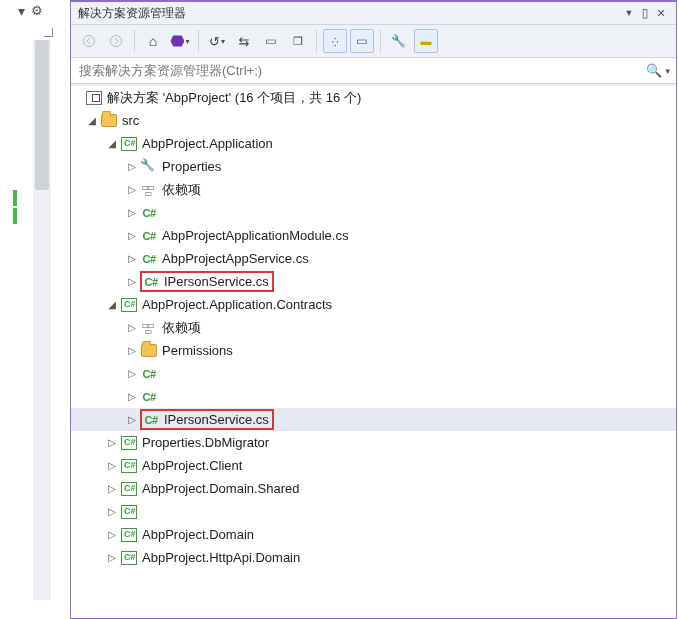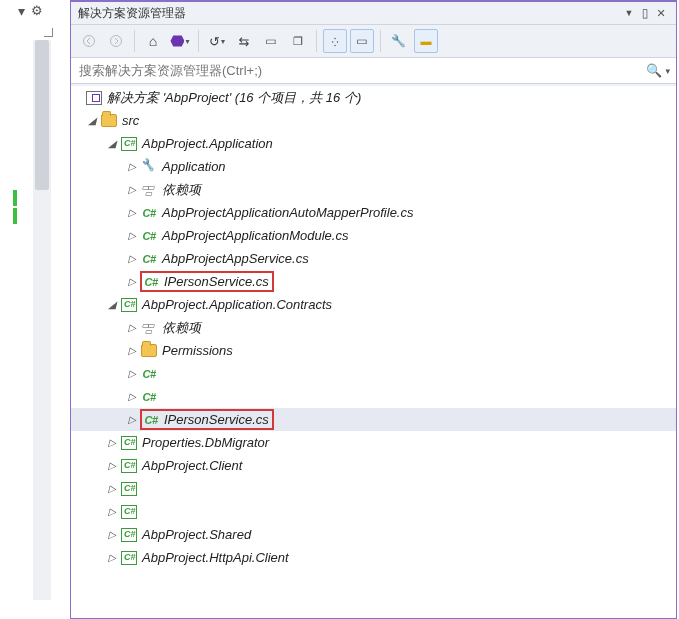--- a/index.html
+++ b/index.html
@@ -31,21 +31,21 @@
   .tsep { width: 1px; height: 22px; background: #cfd5df; margin: 0 3px; }
   .dd { font-size: 8px; margin-left: 1px; color: #555; }
 
   .search-row { height: 26px; background: #fff; border-bottom: 1px solid #cfd5df; display: flex; align-items: center; padding: 0 6px; }
   .search-row input { flex: 1; border: none; outline: none; font-size: 13px; color: #333; background: transparent; }
   .search-row input::placeholder { color: #777; }
   .search-row .sicon { color: #555; font-size: 13px; padding: 0 3px; }
   .search-row .sdd { font-size: 9px; color: #555; }
 
   .tree { position: absolute; top: 84px; left: 0; right: 0; bottom: 0; background: #fff; overflow: hidden; font-size: 13px; color: #222; }
-  .node { height: 23px; display: flex; align-items: center; white-space: nowrap; font-style: italic; }
+  .node { height: 23px; display: flex; align-items: center; white-space: nowrap; }
   .node.selected { background: #e7e9f2; }
   .node .indent { display: inline-block; }
   .arrow { width: 14px; height: 14px; display: inline-flex; align-items: center; justify-content: center; font-size: 10px; color: #5a5a5a; margin-right: 1px; }
   .node .icon-slot { width: 18px; height: 18px; display: inline-flex; align-items: center; justify-content: center; margin-right: 4px; }
   .node .label { }
   .highlight-box { border: 2px solid #d23a3a; padding: 0 3px 0 0; display: inline-flex; align-items: center; height: 21px; }
 
   
   .i-sln { width: 16px; height: 14px; position: relative; }
   .i-sln::before { content:""; position:absolute; inset:0; background:#fff; border:1px solid #6b6f78; }
@@ -185,39 +185,38 @@
         </span>
       <span class="label">AbpProject.Application</span>
     </div>
 
     <div class="node">
       <span class="indent" style="width:54px;"></span>
       <span class="arrow">▷</span>
       <span class="icon-slot">
           <span class="i-prop"></span>
         </span>
-      <span class="label">Application</span>
+      <span class="label">Properties</span>
     </div>
 
     <div class="node">
       <span class="indent" style="width:54px;"></span>
       <span class="arrow">▷</span>
       <span class="icon-slot">
           <span class="i-dep"></span>
         </span>
       <span class="label">依赖项</span>
     </div>
 
     <div class="node">
       <span class="indent" style="width:54px;"></span>
       <span class="arrow">▷</span>
       <span class="icon-slot">
           <span class="i-cs">C#</span>
         </span>
-      <span class="label">AbpProjectApplicationAutoMapperProfile.cs</span>
     </div>
 
     <div class="node">
       <span class="indent" style="width:54px;"></span>
       <span class="arrow">▷</span>
       <span class="icon-slot">
           <span class="i-cs">C#</span>
         </span>
       <span class="label">AbpProjectApplicationModule.cs</span>
     </div>
@@ -313,42 +312,43 @@
         </span>
       <span class="label">AbpProject.Client</span>
     </div>
 
     <div class="node">
       <span class="indent" style="width:34px;"></span>
       <span class="arrow">▷</span>
       <span class="icon-slot">
           <span class="i-csproj"></span>
         </span>
-    </div>
-
-    <div class="node">
-      <span class="indent" style="width:34px;"></span>
-      <span class="arrow">▷</span>
-      <span class="icon-slot">
-          <span class="i-csproj"></span>
-        </span>
-    </div>
-
-    <div class="node">
-      <span class="indent" style="width:34px;"></span>
-      <span class="arrow">▷</span>
-      <span class="icon-slot">
-          <span class="i-csproj"></span>
-        </span>
-      <span class="label">AbpProject.Shared</span>
-    </div>
-
-    <div class="node">
-      <span class="indent" style="width:34px;"></span>
-      <span class="arrow">▷</span>
-      <span class="icon-slot">
-          <span class="i-csproj"></span>
-        </span>
-      <span class="label">AbpProject.HttpApi.Client</span>
+      <span class="label">AbpProject.Domain.Shared</span>
+    </div>
+
+    <div class="node">
+      <span class="indent" style="width:34px;"></span>
+      <span class="arrow">▷</span>
+      <span class="icon-slot">
+          <span class="i-csproj"></span>
+        </span>
+    </div>
+
+    <div class="node">
+      <span class="indent" style="width:34px;"></span>
+      <span class="arrow">▷</span>
+      <span class="icon-slot">
+          <span class="i-csproj"></span>
+        </span>
+      <span class="label">AbpProject.Domain</span>
+    </div>
+
+    <div class="node">
+      <span class="indent" style="width:34px;"></span>
+      <span class="arrow">▷</span>
+      <span class="icon-slot">
+          <span class="i-csproj"></span>
+        </span>
+      <span class="label">AbpProject.HttpApi.Domain</span>
     </div>
 
   </div>
 </div>
 
 </body></html>

